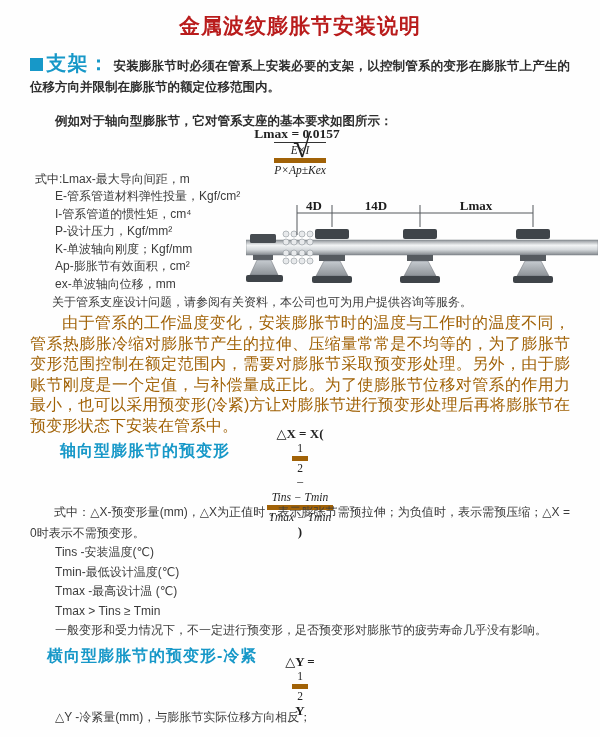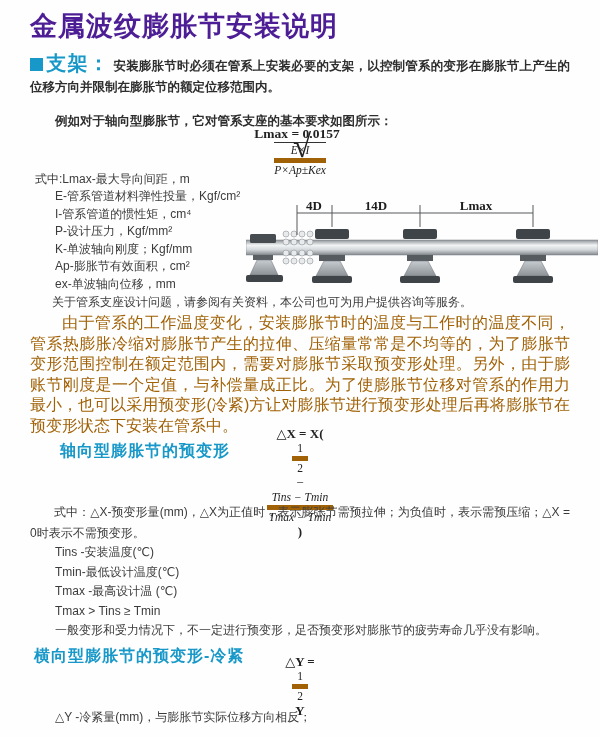--- a/index.html
+++ b/index.html
@@ -1,20 +1,20 @@
 <!DOCTYPE html>
 <html><head>
 <meta charset="utf-8">
 <style>
   html,body{margin:0;padding:0;background:#fefefe;}
   body{width:600px;height:737px;overflow:hidden;position:relative;
        font-family:"Liberation Sans","DejaVu Sans",sans-serif;color:#3f3f3f;}
   .page{padding:12px 30px 0 30px;}
 
-  .title{font-size:27px;font-weight:bold;color:#4c1d95;
+  .title{font-size:21px;font-weight:bold;color:#b91c1c;text-align:center;
          letter-spacing:1px;line-height:28px;}
 
   .sec-head-inline{display:inline;}
   .sq{display:inline-block;width:13px;height:13px;background:#1798c8;
       margin-right:3px;vertical-align:-1px;}
   .blue-label{color:#1798c8;font-size:20px;font-weight:bold;letter-spacing:1px;}
 
   .support-para{margin-top:13px;font-size:12.5px;font-weight:bold;color:#2e2e2e;
                 line-height:21px;text-align:justify;}
   .example{font-size:12.5px;font-weight:bold;color:#2e2e2e;line-height:21px;
@@ -40,21 +40,21 @@
 
   .diagram{position:absolute;top:27px;right:-28px;width:352px;height:102px;}
 
   .sec2-head{margin-top:8px;line-height:22px;}
   .body-para{font-size:16px;line-height:20.5px;text-align:justify;text-indent:2em;
              color:#a16207;margin:1px 0 0 0;}
 
   .sub-head{color:#1798c8;font-size:16px;font-weight:bold;letter-spacing:1px;
             line-height:23px;margin-top:3px;}
   .axial-head{margin-left:30px;}
-  .lateral-head{margin-left:4px;}
+  .lateral-head{margin-left:17px;}
 
   .f2{margin:5px 0 3px 0;height:32px;display:flex;align-items:center;justify-content:center;
       font-size:13px;}
   .f-bold{font-weight:bold;margin:0 3px;}
   .ital{font-style:italic;}
   .f2 .frac{margin:0 3px;}
 
   .explain{font-size:12px;line-height:20.5px;text-align:justify;text-indent:2em;
            color:#3b3b3b;margin:0;}
   .plain-line{font-size:12px;line-height:19.5px;color:#3b3b3b;margin-left:25px;}

